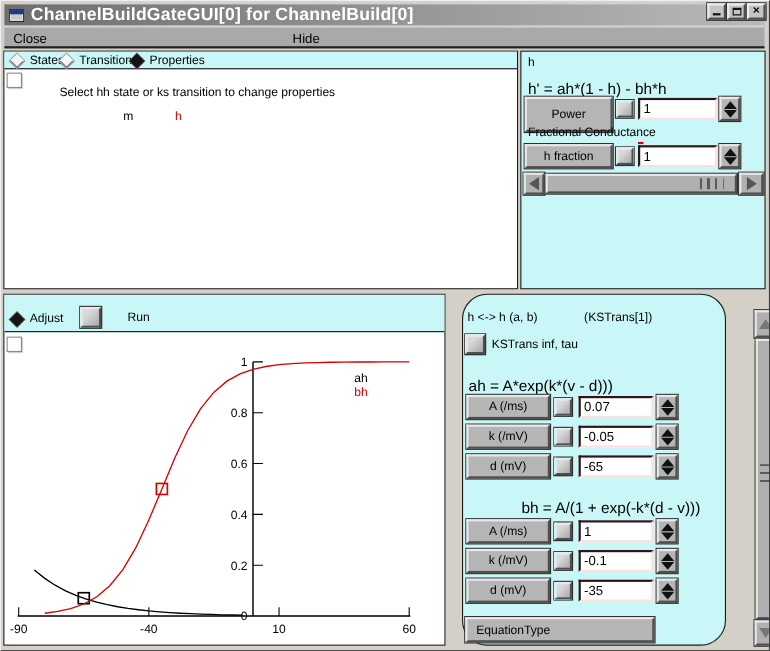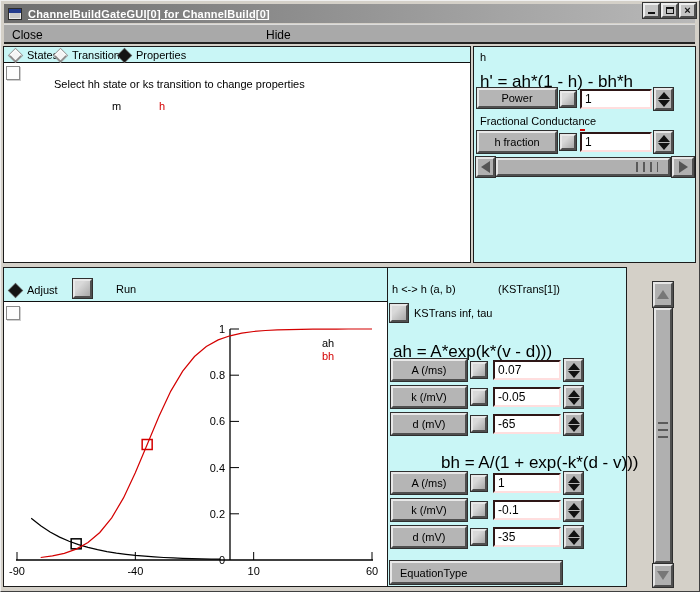--- a/index.html
+++ b/index.html
@@ -6,21 +6,21 @@
   *{box-sizing:border-box;font-family:"Liberation Sans",sans-serif;}
   .window{position:relative;width:700px;height:592px;background:#d4d0c8;
           border-left:1px solid #efefef;border-top:1px solid #efefef;
           border-right:1px solid #404040;border-bottom:1px solid #404040;overflow:hidden;}
   
   .titlebar{position:absolute;left:3px;top:3px;right:4px;height:19px;
             background:linear-gradient(to right,#6e6e6e,#b9b9b9);
             display:flex;align-items:center;padding-left:4px;}
   .win-icon{width:14px;height:12px;background:#c9c9c9;border:1px solid #2c2c2c;position:relative;flex:0 0 auto;box-shadow:0 0 0 1px #e9e9e9 inset;}
   .win-icon::before{content:"";position:absolute;left:0;top:0;right:0;height:4px;background:#223a8c;}
-  .title-text{color:#fff;font-weight:bold;font-size:11px;margin-left:6px;white-space:nowrap;letter-spacing:0.2px;text-decoration:underline;}
+  .title-text{color:#fff;font-weight:bold;font-size:16px;margin-left:6px;white-space:nowrap;letter-spacing:0.2px;}
   .winbtns{position:absolute;right:3px;top:2px;display:flex;gap:1px;}
   .wbtn{width:17px;height:15px;background:#c4c4c4;border:2px solid;border-color:#eee #4d4d4d #4d4d4d #eee;
         box-shadow:0 0 0 1px #333;position:relative;display:flex;align-items:center;justify-content:center;
         font-size:11px;font-weight:bold;color:#111;line-height:1;}
   .glyph-min{position:absolute;bottom:2px;left:3px;width:7px;height:2px;background:#111;}
   .glyph-max{width:8px;height:7px;border:1px solid #111;border-top:2px solid #111;}
   
   .menubar{position:absolute;left:3px;top:23px;right:4px;height:20px;background:#a9a9a9;
            border-top:1px solid #dcdcdc;border-bottom:2px solid #222;font-size:12px;color:#000;}
   .menu-item{position:absolute;top:3px;text-align:center;}
@@ -57,21 +57,21 @@
   .arr-left{width:0;height:0;border-top:6px solid transparent;border-bottom:6px solid transparent;border-right:9px solid #555;}
   .arr-right{width:0;height:0;border-top:6px solid transparent;border-bottom:6px solid transparent;border-left:9px solid #555;}
   .arr-up{width:0;height:0;border-left:6px solid transparent;border-right:6px solid transparent;border-bottom:9px solid #777;}
   .arr-down{width:0;height:0;border-left:6px solid transparent;border-right:6px solid transparent;border-top:9px solid #777;}
   .sb-thumb{position:absolute;background:#b0b0b0;border:2px solid;border-color:#e6e6e6 #4f4f4f #4f4f4f #e6e6e6;box-shadow:0 0 0 1px #2f2f2f;}
   .grips-h{position:absolute;right:10px;top:2px;bottom:2px;width:22px;
            background:repeating-linear-gradient(to right,#5a5a5a 0 2px,transparent 2px 7px);}
   .grips-v{position:absolute;left:2px;right:2px;height:20px;
            background:repeating-linear-gradient(to bottom,#5a5a5a 0 2px,transparent 2px 7px);}
   svg text{font-family:"Liberation Sans",sans-serif;}
-  .eq{font-size:17px;}
+  .eq{font-size:14px;}
 </style>
 </head>
 <body>
 
 <div class="window">
 
   <div class="titlebar">
     <div class="win-icon"></div>
     <div class="title-text">ChannelBuildGateGUI[0] for ChannelBuild[0]</div>
   </div>
@@ -110,21 +110,21 @@
     <div class="menubox" style="left:2px;top:19px;"></div>
     <div class="lbl" style="left:50px;top:31px;">Select hh state or ks transition to change properties</div>
     <div class="lbl" style="left: 108px; top: 53px; color: rgb(0, 0, 0);">m</div>
     <div class="lbl" style="left: 155px; top: 53px; color: rgb(212, 0, 0);">h</div>
   </div>
 
   <div class="panel" style="left:472px;top:45px;width:223px;height:217px;">
     <div class="lbl" style="left:6px;top:4px;">h</div>
     <div class="lbl eq" style="left:6px;top:25px;">h' = ah*(1 - h) - bh*h</div>
 
-    <div class="btn3d" style="left:3px;top:41px;width:80px;height:20px;">Power</div>
+    <div class="btn3d" style="left:3px;top:41px;width:80px;height:32px;">Power</div>
     <div class="btn3d mini" style="left:86px;top:44px;"></div>
     <input class="field" style="left: 106px; top: 42px; width: 72px;" value="1">
     <div class="spinner" style="left:180px;top:41px;">
       <span class="tri-up"></span>
       <span class="tri-down"></span>
     </div>
 
     <div class="lbl" style="left:6px;top:68px;">Fractional Conductance</div>
 
     <div class="btn3d" style="left:3px;top:84px;width:80px;height:22px;">h fraction</div>
@@ -181,21 +181,21 @@
         <text x="221" y="30" text-anchor="end" font-size="11">1</text>
         <polyline points="27.2,215.2 36.7,222.8 46.1,229.0 55.6,234.1 65.1,238.2 74.5,241.6 84.0,244.4 93.5,246.7 102.9,248.6 112.4,250.1 121.9,251.3 131.3,252.4 140.8,253.2 150.3,253.9 159.7,254.5 169.2,254.9 178.7,255.3 188.1,255.6 197.6,255.9 207.1,256.1 216.5,256.2" fill="none" stroke="#000000" stroke-width="1.2"></polyline>
         <rect x="67.16666666666666" y="235.82999999999998" width="10" height="10" fill="none" stroke="#000000" stroke-width="1.5"></rect>
         <text x="318" y="44" fill="#000000" font-size="11">ah</text>
         <polyline points="36.7,254.5 48.5,252.8 60.3,250.3 72.2,246.1 84.0,239.5 95.8,229.5 107.7,214.9 119.5,194.9 131.3,169.8 143.2,141.5 155.0,113.2 166.8,88.1 178.7,68.1 190.5,53.5 202.3,43.5 214.2,36.9 226.0,32.8 237.8,30.2 249.7,28.5 261.5,27.5 273.3,26.9 285.2,26.6 297.0,26.3 308.8,26.2 320.7,26.1 332.5,26.1 344.3,26.0 356.2,26.0 368.0,26.0" fill="none" stroke="#d40000" stroke-width="1.2"></polyline>
         <rect x="138.16666666666666" y="136.5" width="10" height="10" fill="none" stroke="#d40000" stroke-width="1.5"></rect>
         <text x="318" y="57" fill="#d40000" font-size="11">bh</text>
       </svg>
   </div>
 
-  <div class="panel" style="left:386px;top:266px;width:240px;height:320px;">
+  <div class="panel" style="left:419px;top:266px;width:240px;height:320px;border-radius:23px;">
     <div class="lbl" style="left:4px;top:15px;">h &lt;-&gt; h (a, b)</div>
     <div class="lbl" style="left:110px;top:15px;">(KSTrans[1])</div>
 
     <div class="btn3d mini" style="left:2px;top:36px;width:18px;height:18px;"></div>
     <div class="lbl" style="left:26px;top:39px;">KSTrans inf, tau</div>
 
     <div class="lbl eq" style="left:5px;top:74px;">ah = A*exp(k*(v - d)))</div>
 
     <div class="btn3d" style="left:3px;top:91px;width:76px;height:22px;">A (/ms)</div>
     <div class="btn3d mini" style="left:83px;top:94px;"></div>

